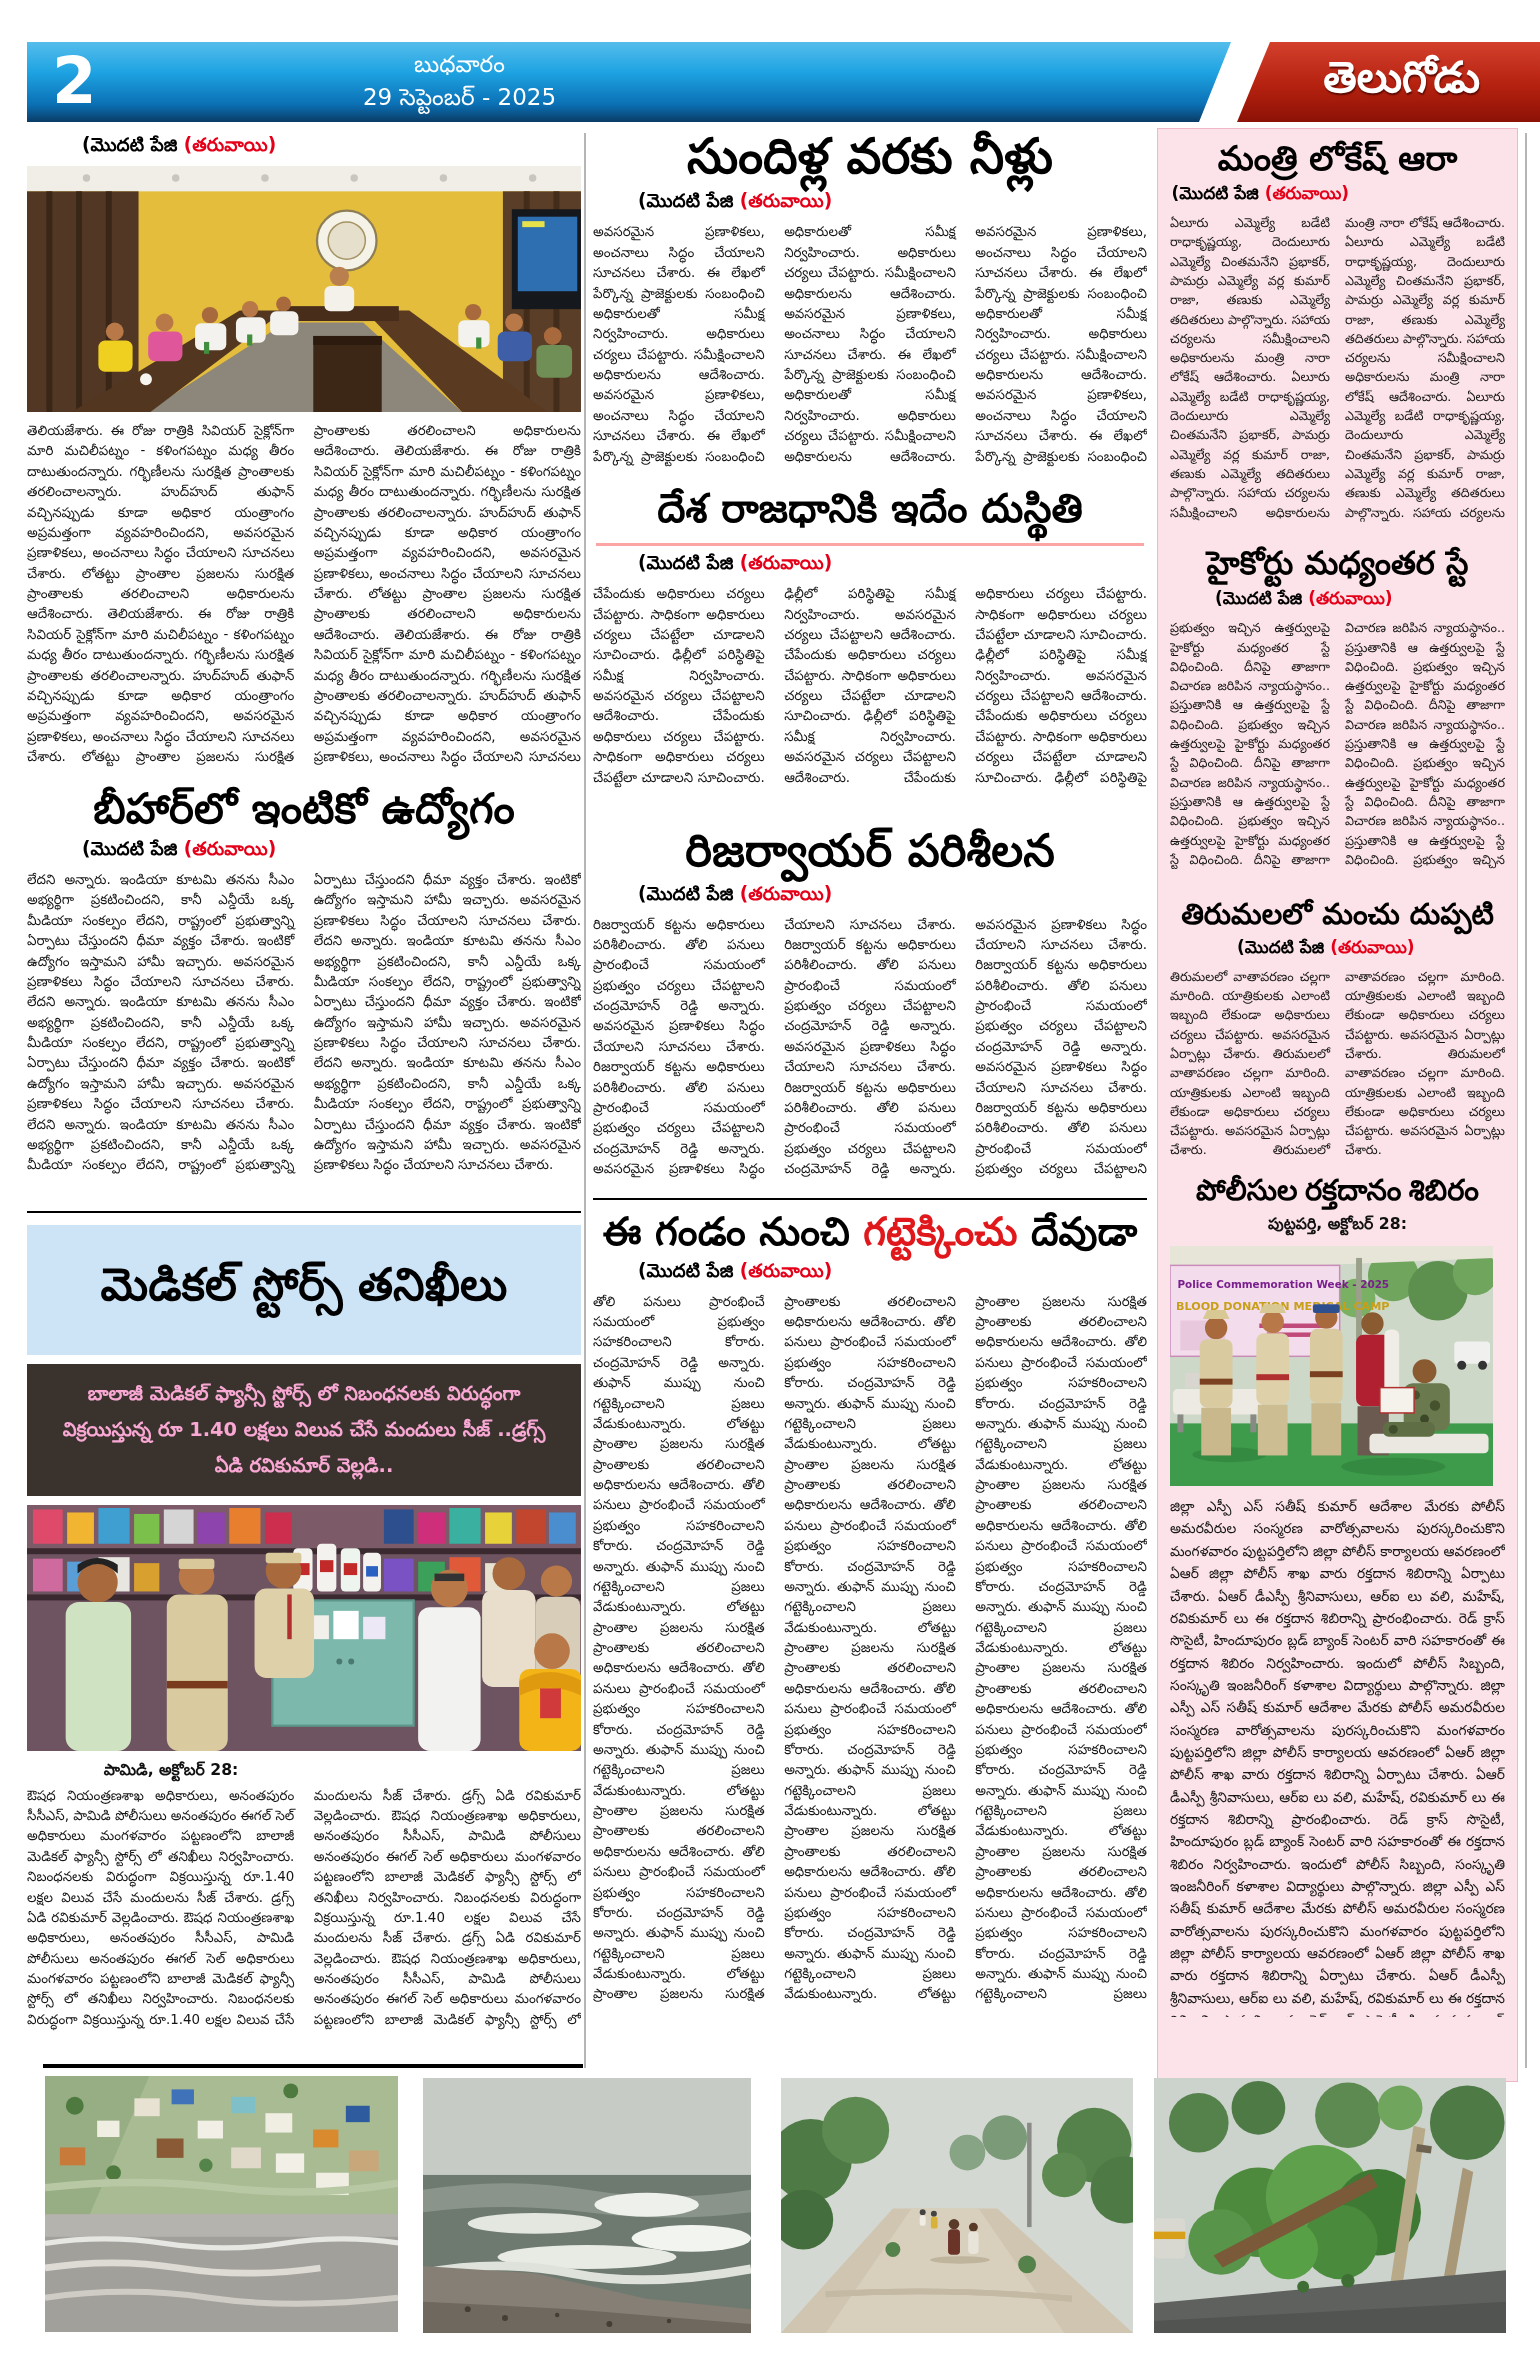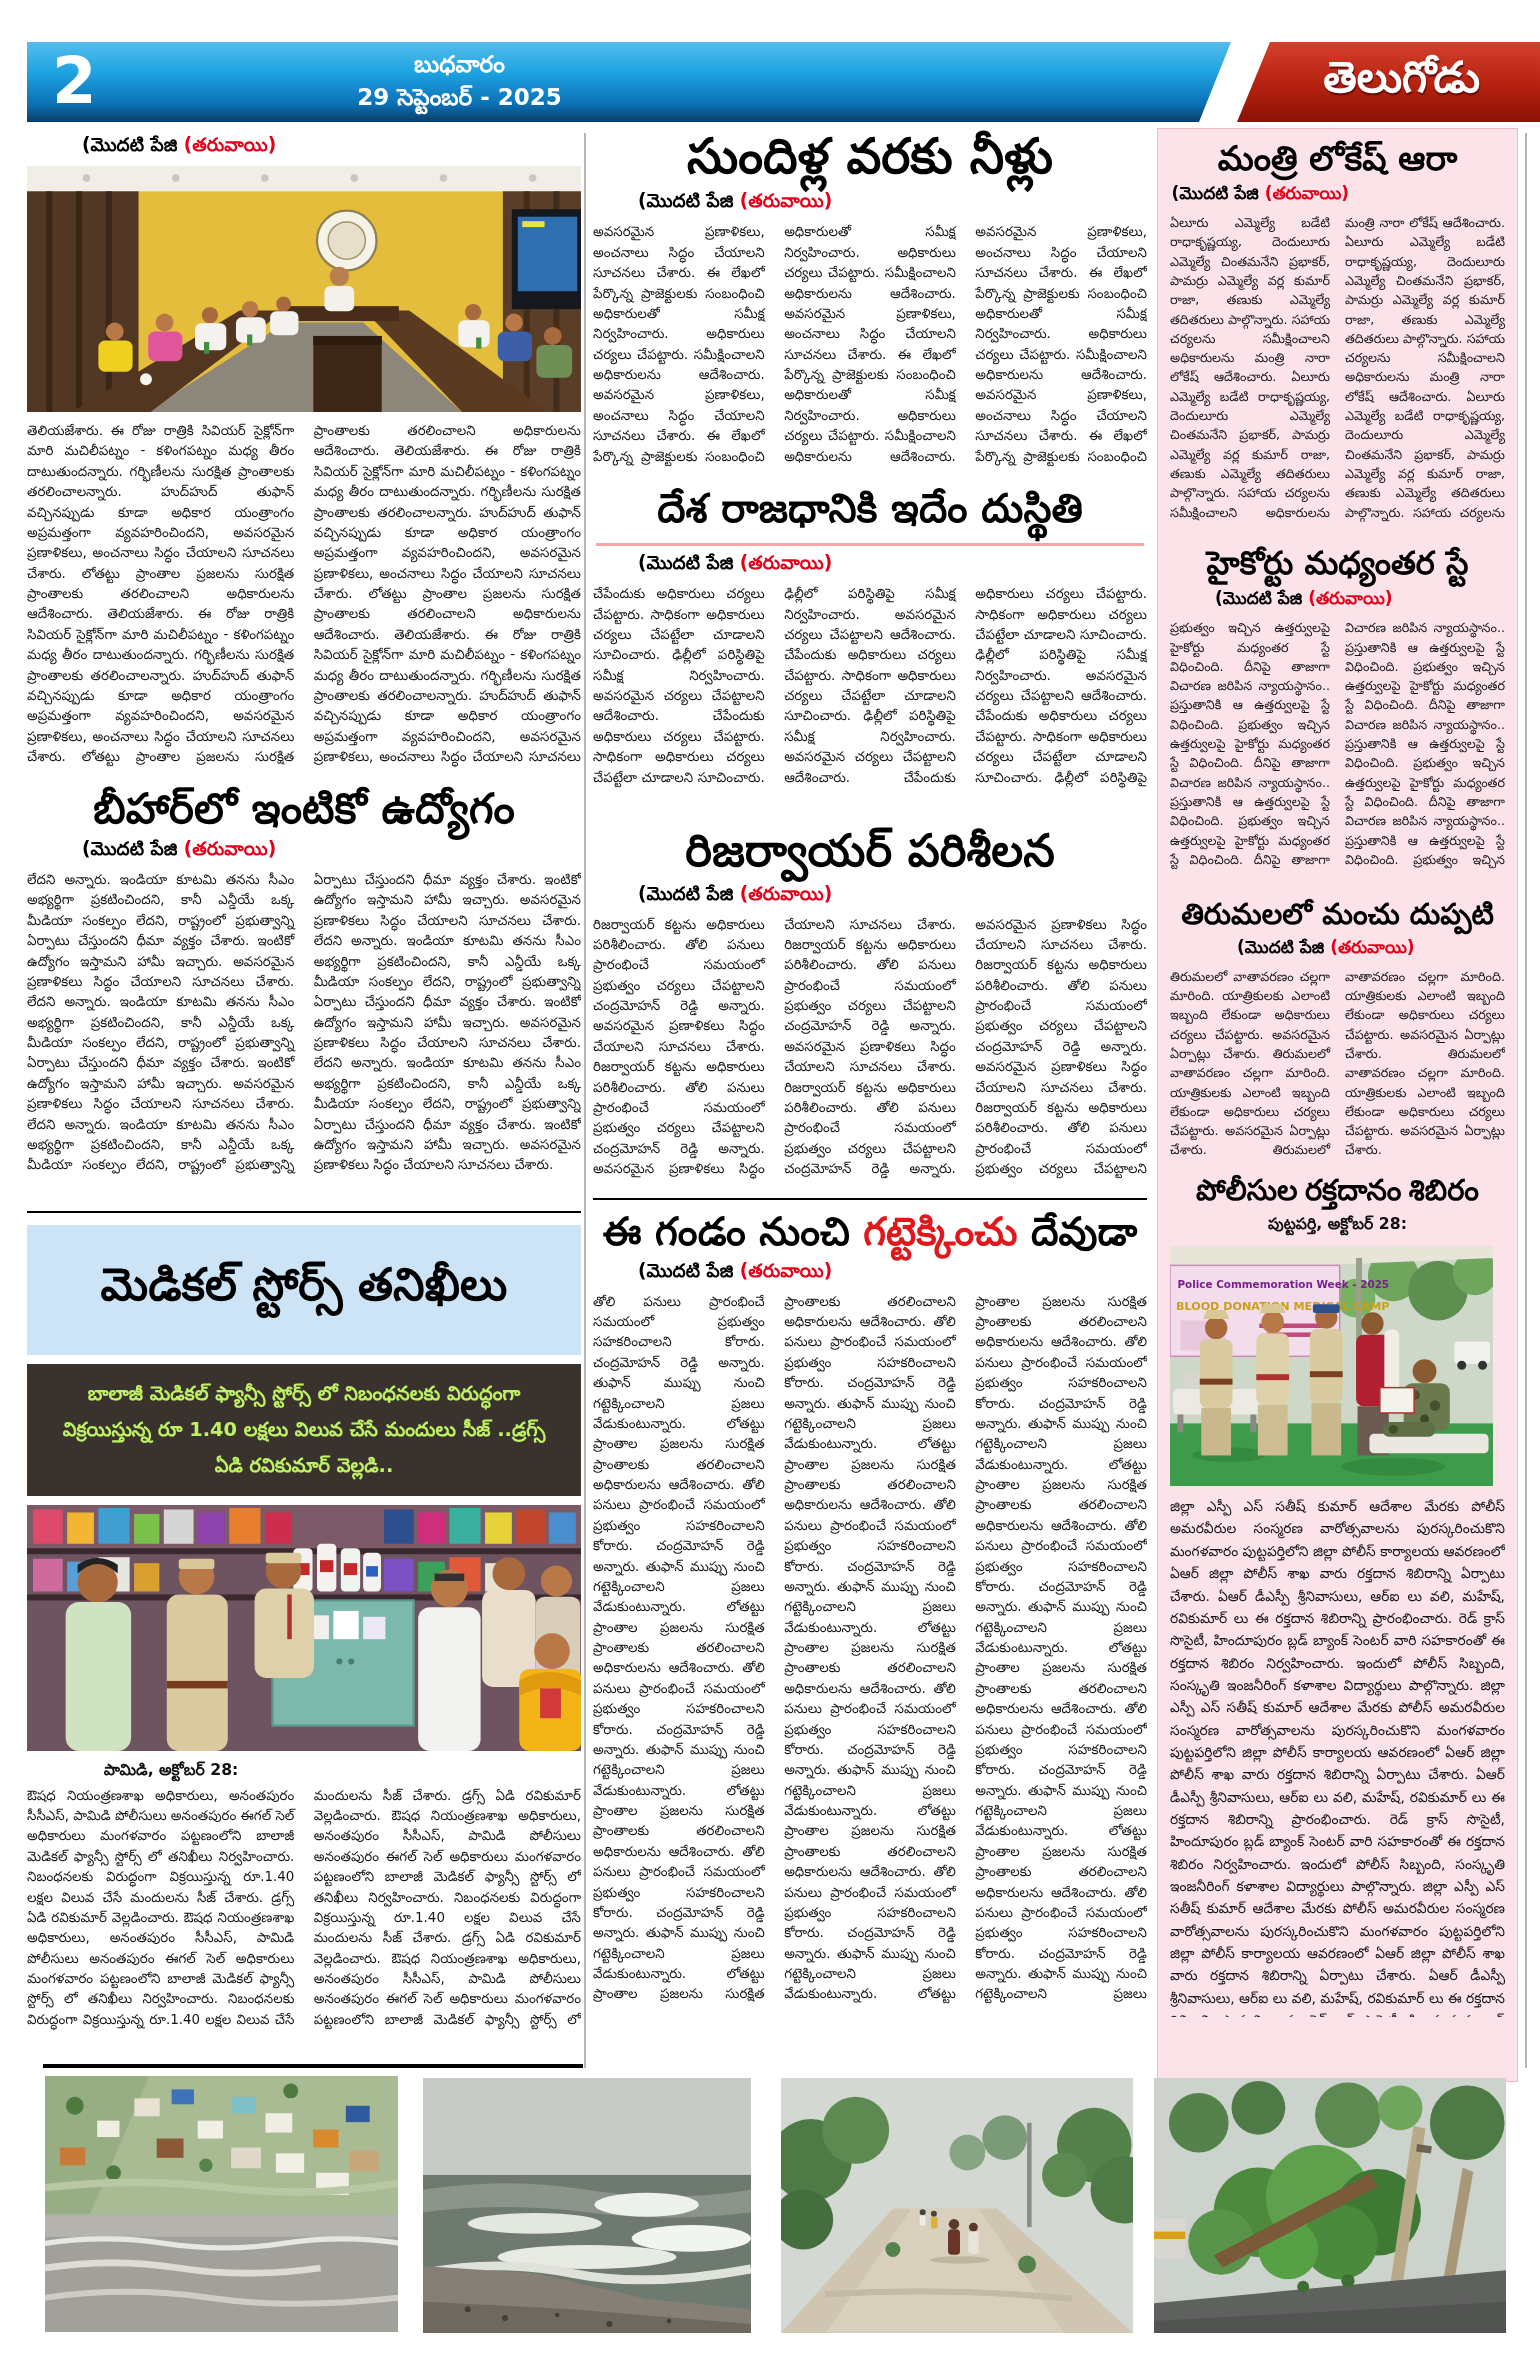--- a/index.html
+++ b/index.html
@@ -5,21 +5,21 @@
   html,body{margin:0;padding:0;background:#e9e9e9;}
   .page{position:relative;width:1541px;height:2377px;background:#ffffff;overflow:hidden;
         font-family:"DejaVu Sans","Liberation Sans",sans-serif;color:#111;}
   
   .topbar{position:absolute;left:27px;top:42px;width:1491px;height:80px;}
   .topbar-blue{position:absolute;left:0;top:0;width:1204px;height:80px;
      background:linear-gradient(180deg,#55bdeb 0%,#1ea3e2 38%,#0b70b5 78%,#0a3c66 100%);
      clip-path:polygon(0 0,1204px 0,1172px 100%,0 100%);}
   .pagenum{position:absolute;left:25px;top:1.5px;font-size:64px;font-weight:bold;color:#fff;line-height:75px;}
   .datebox{position:absolute;left:224px;top:6px;width:417px;text-align:center;color:#fff;
-     font-weight:bold;font-size:23px;line-height:1.45;}
+     font-weight:normal;font-size:23px;line-height:1.45;}
   .masthead{position:absolute;left:1210px;top:0;width:307px;height:80px;
      background:linear-gradient(180deg,#d3402c 0%,#b5210f 55%,#8c1106 100%);
      clip-path:polygon(33px 0,100% 0,100% 100%,0 100%);
      display:flex;align-items:center;justify-content:center;}
   .masthead span{color:#fff;font-size:43px;font-weight:bold;padding-left:22.4px;text-shadow:0.7px 1.5px 1.5px #5e0a02;}
   
   .col{position:absolute;top:128px;}
   #col-left{left:27px;width:554px;}
   #col-mid{left:593px;width:554px;}
   #col-right{left:1157px;width:361px;height:1954px;background:#fbe3e9;border:1.5px solid #f0b7c7;
@@ -42,21 +42,21 @@
   .cont-line.center{margin-left:45px;}
   .cont-line .cont-red{color:#e50019;}
   .body{font-size:13.4px;line-height:1.52;text-align:justify;color:#151515;overflow:hidden;column-gap:19.4px;}
   .cols2{column-count:2;}
   .cols3{column-count:3;}
   .dateline{font-weight:bold;font-size:15.7px;text-align:center;}
   .rule{border:none;border-top:2.2px solid #000;margin:15px 0 0;}
   
   .band-blue{margin-top:12px;background:#cde3f6;padding:33px 6px;text-align:center;
      font-size:45px;font-weight:bold;color:#000;}
-  .band-dark{margin-top:9px;background:#3a322d;color:#bef264;text-align:center;
+  .band-dark{margin-top:9px;background:#3a322d;color:#f9a8d4;text-align:center;
      font-size:19.4px;font-weight:bold;line-height:1.85;padding:12px 21px;}
   
   .photo{display:block;background:#ddd;overflow:hidden;}
   .photo svg{display:block;width:100%;height:100%;}
   .photo-abs{position:absolute;}
   .thick-rule{position:absolute;left:43px;top:2064px;width:540px;height:3.7px;background:#000;}
 </style>
 </head>
 <body>
 

